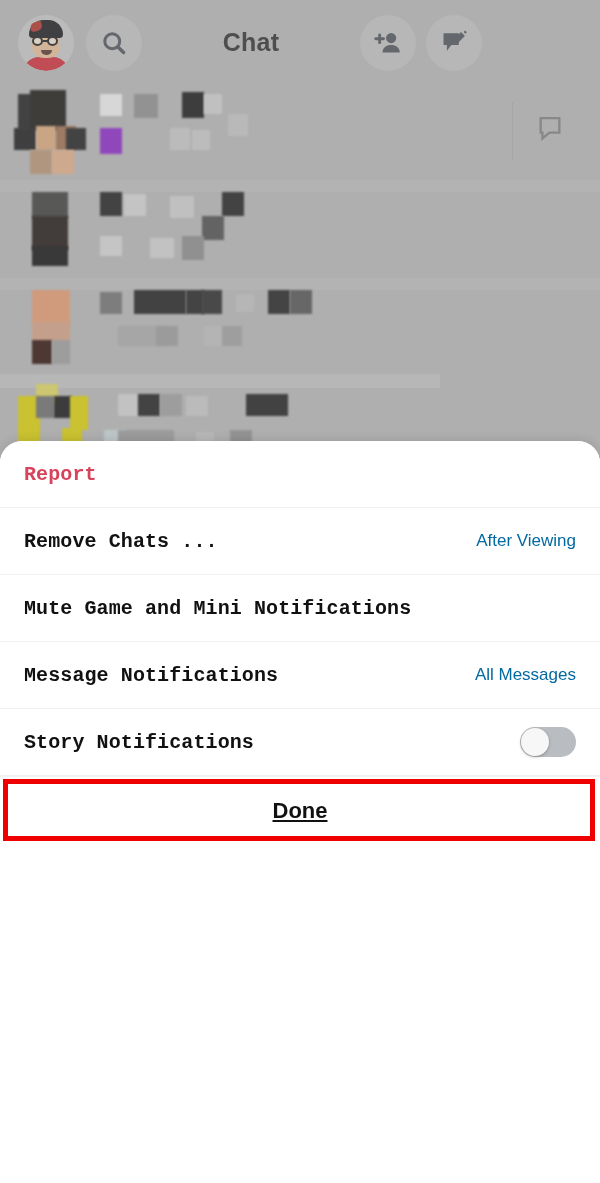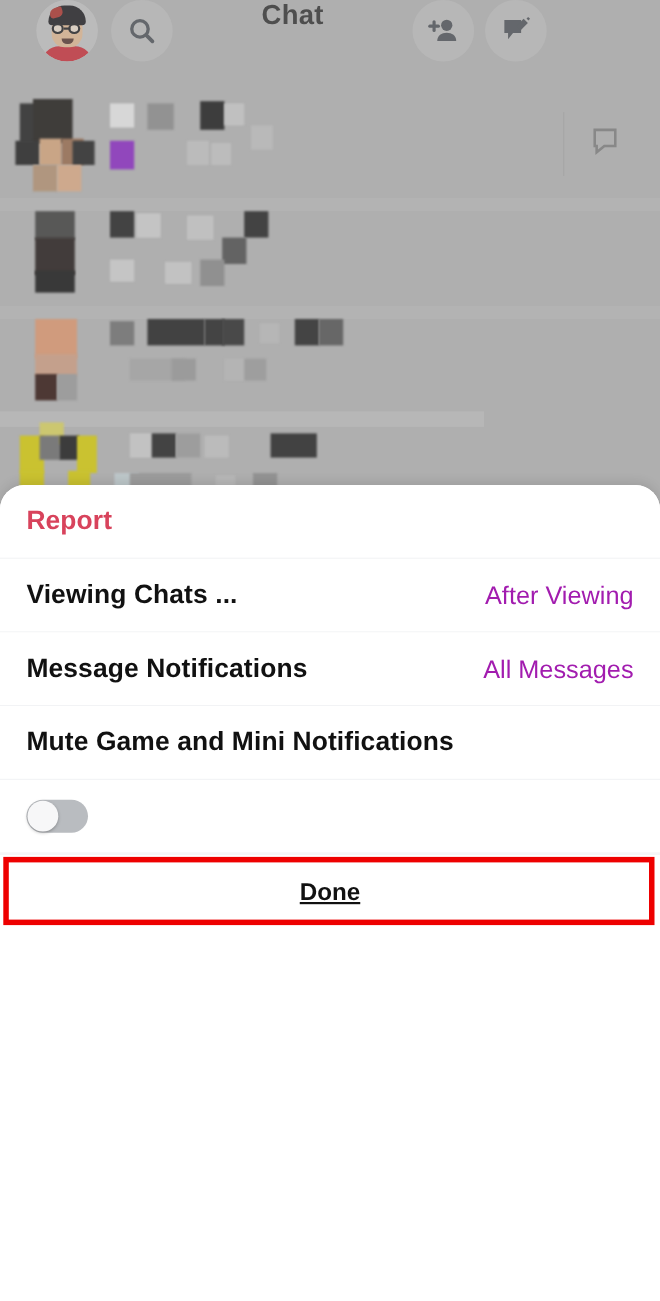--- a/index.html
+++ b/index.html
@@ -21,24 +21,23 @@
     left: 0; top: 0;
     width: 600px; height: 1183px;
     background: #b6b6b6;
   }
 
   #app-header {
     position: absolute;
     left: 0; top: 0;
     width: 500px; height: 85px;
     display: flex;
-    align-items: flex-start;
+    align-items: center;
     padding: 0 18px;
     box-sizing: border-box;
-    margin-left: 15px;
   }
 
   .hdr-circle {
     width: 56px; height: 56px;
     border-radius: 50%;
     background: #c2c2c2;
     display: flex;
     align-items: center;
     justify-content: center;
     flex: none;
@@ -173,31 +172,32 @@
     justify-content: space-between;
     padding: 0 24px;
     box-sizing: border-box;
     border-bottom: 1px solid #f1f2f4;
     background: #fff;
     position: relative;
   }
   .sheet-row:last-of-type { border-bottom: none; }
 
   .row-label {
-    font-size: 24px;
+    font-size: 20px;
     font-weight: bold;
     color: #111111;
     letter-spacing: 0.1px;
     white-space: nowrap;
+    font-family: Liberation Mono, monospace;
   }
   .row-label.danger { color: #d8435c; }
 
   .row-value {
-    font-size: 23px;
-    color: #a21caf;
+    font-size: 17px;
+    color: #0369a1;
     font-weight: normal;
     white-space: nowrap;
   }
 
   
   .toggle {
     width: 56px;
     height: 30px;
     border-radius: 15px;
     background: #b9bcc0;
@@ -378,34 +378,35 @@
 
   <div class="sheet-row">
     <span class="row-label danger">Report</span>
   </div>
 
 
 
 
 
   <div class="sheet-row">
-    <span class="row-label">Viewing Chats ...</span>
+    <span class="row-label">Remove Chats ...</span>
     <span class="row-value">After Viewing</span>
+  </div>
+
+  <div class="sheet-row">
+    <span class="row-label">Mute Game and Mini Notifications</span>
   </div>
 
   <div class="sheet-row">
     <span class="row-label">Message Notifications</span>
     <span class="row-value">All Messages</span>
   </div>
 
   <div class="sheet-row">
-    <span class="row-label">Mute Game and Mini Notifications</span>
-  </div>
-
-  <div class="sheet-row">
+    <span class="row-label">Story Notifications</span>
     <span class="toggle">
       <span class="knob"></span>
     </span>
   </div>
 
 
   <div id="done-row">
     <span id="done-label">Done</span>
   </div>
 </div>

